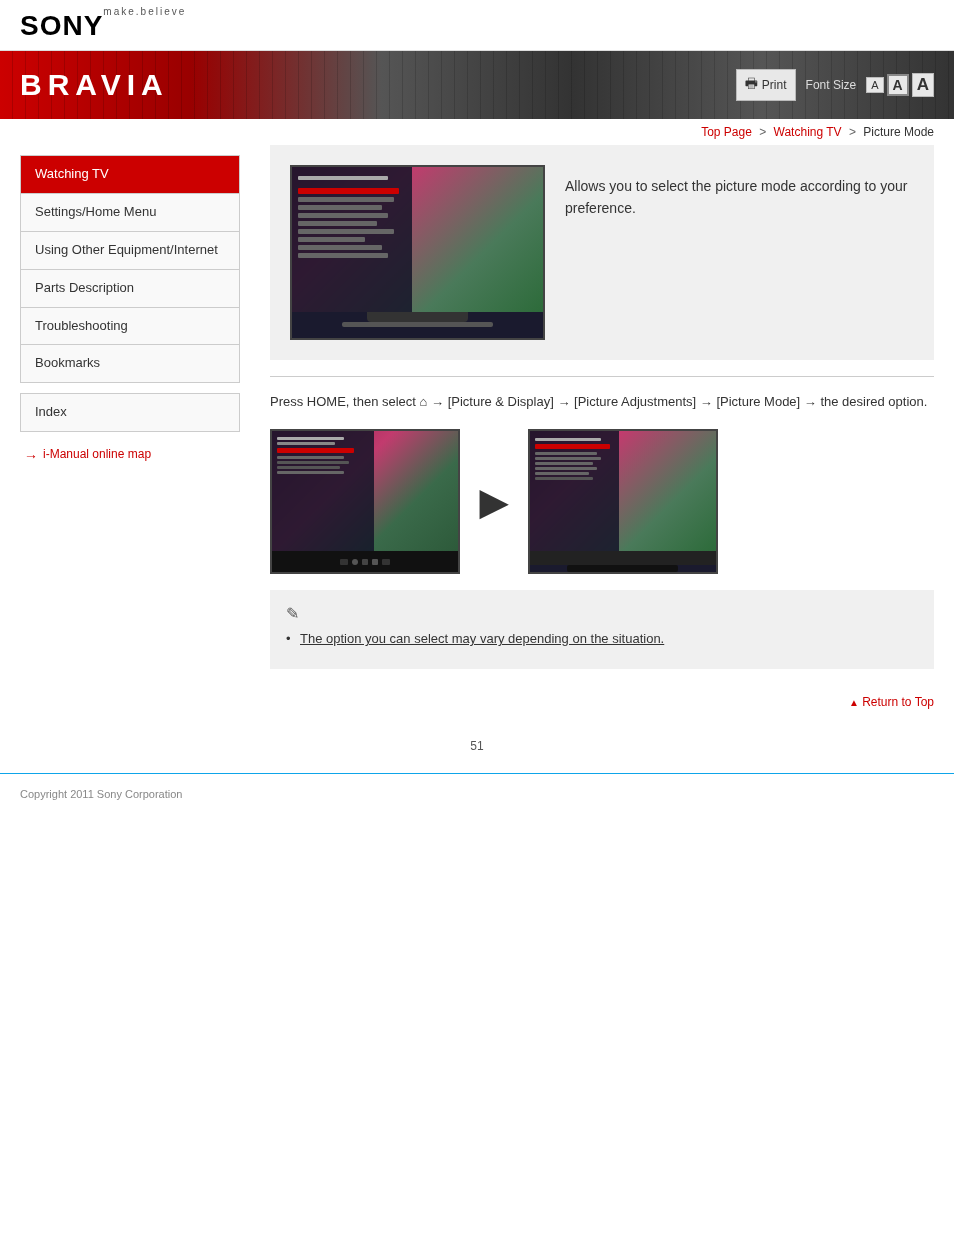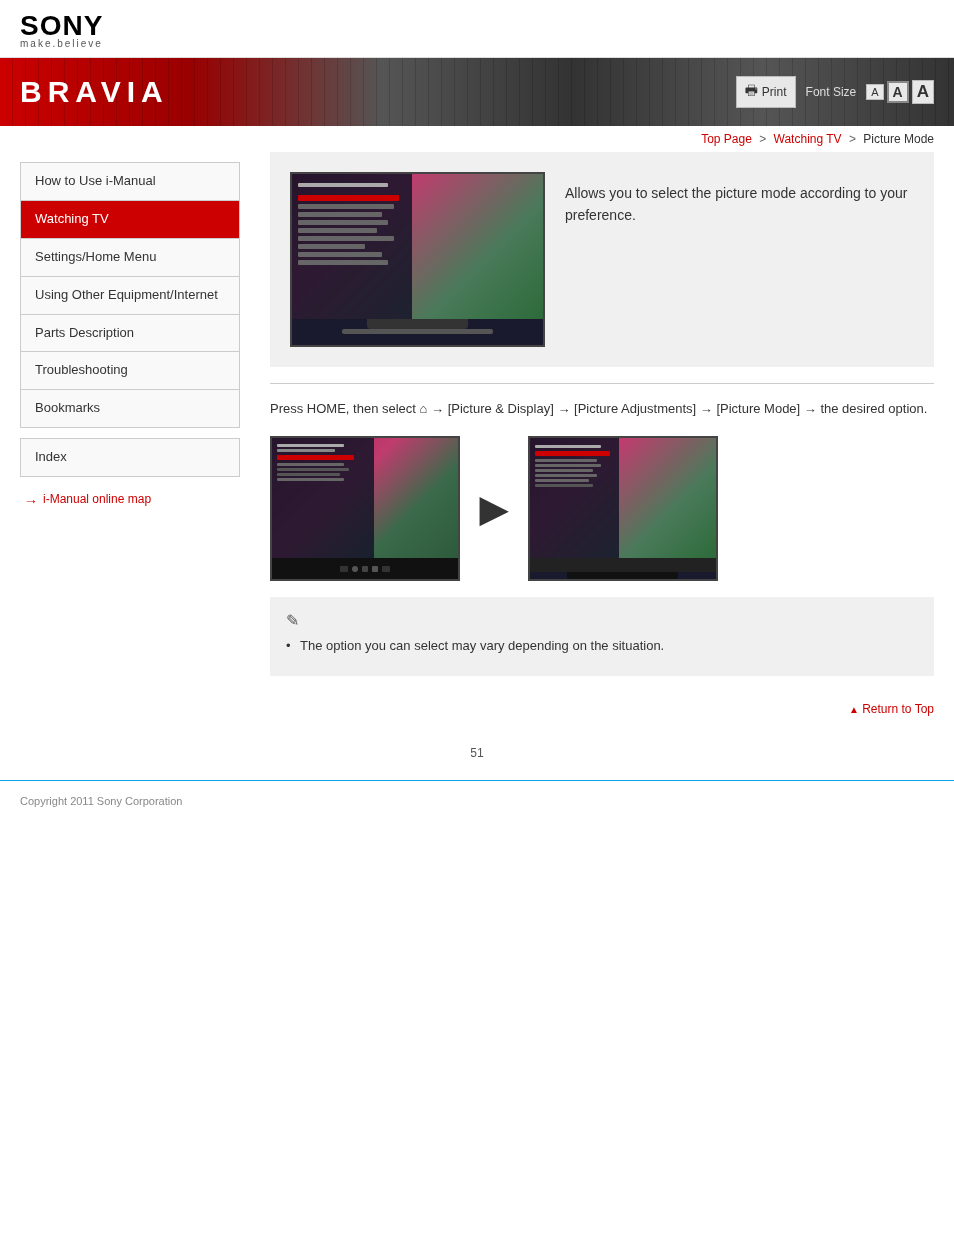--- a/index.html
+++ b/index.html
@@ -1,20 +1,20 @@
 <!DOCTYPE html>
 <html><head>
   <meta charset="utf-8">
   <style>
     * { margin: 0; padding: 0; box-sizing: border-box; }
     body { font-family: Arial, sans-serif; font-size: 13px; color: #333; background: #fff; width: 954px; min-height: 1235px; }
 
     
     .top-header { padding: 10px 20px 8px 20px; border-bottom: 1px solid #ddd; }
-    .sony-logo { display: flex; flex-direction: column; align-items: flex-start; }
+    .sony-logo { display: flex; flex-direction: row; align-items: flex-start; }
     .sony-text { font-size: 28px; font-weight: 900; letter-spacing: 1px; color: #000; font-family: 'Arial Black', sans-serif; }
     .sony-tagline { font-size: 10px; color: #555; letter-spacing: 2px; margin-top: -4px; }
 
     
     .bravia-banner {
       background: linear-gradient(to right, #c00 0%, #900 20%, #555 40%, #333 60%, #555 80%, #333 100%);
       height: 68px;
       display: flex;
       align-items: center;
       justify-content: space-between;
@@ -236,21 +236,21 @@
       padding: 5px 3px;
     }
 
     
     .notes-section {
       background: #f0f0f0;
       padding: 14px 16px;
       margin: 16px 0;
     }
     .note-icon { font-size: 16px; margin-bottom: 6px; color: #555; }
-    .note-list { list-style: none; padding: 0; }
+    .note-list { list-style: none; padding: 0; text-decoration: underline; }
     .note-list li { font-size: 13px; color: #333; padding-left: 14px; position: relative; margin-bottom: 6px; line-height: 1.5; }
     .note-list li::before { content: '•'; position: absolute; left: 0; }
 
     
     .return-top {
       text-align: right;
       font-size: 12px;
       margin-top: 10px;
       padding-top: 10px;
     }
@@ -307,23 +307,20 @@
   <span class="breadcrumb-sep">&gt;</span>
   <a href="#">Watching TV</a>
   <span class="breadcrumb-sep">&gt;</span>
   <span class="breadcrumb-current">Picture Mode</span>
 </div>
 
 <div class="main-layout">
 
   <div class="sidebar">
     <nav class="sidebar-nav">
-      <div class="sidebar-item">
-        <span>How to Use i-Manual</span>
-      </div>
       <div class="sidebar-item active">
         <span>Watching TV</span>
       </div>
       <div class="sidebar-item">
         <span>Settings/Home Menu</span>
       </div>
       <div class="sidebar-item">
         <span>Using Other Equipment/Internet</span>
       </div>
       <div class="sidebar-item">

